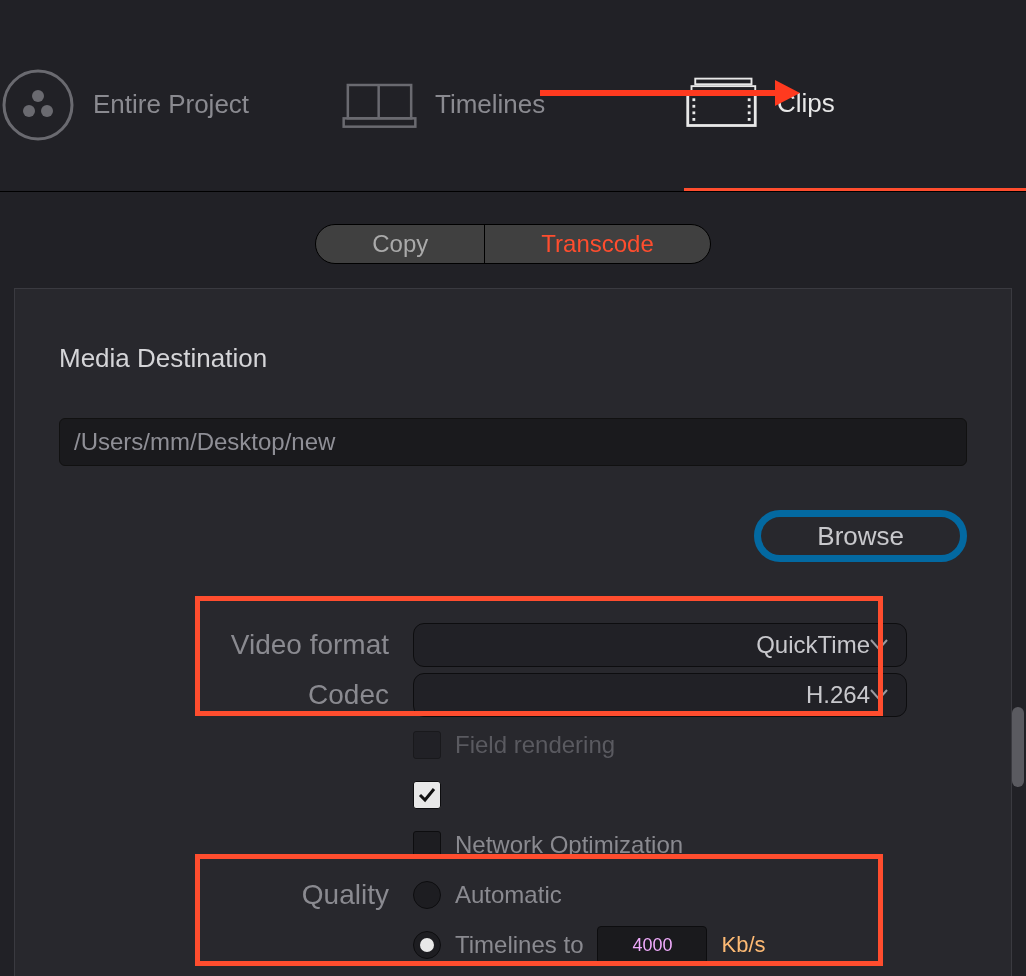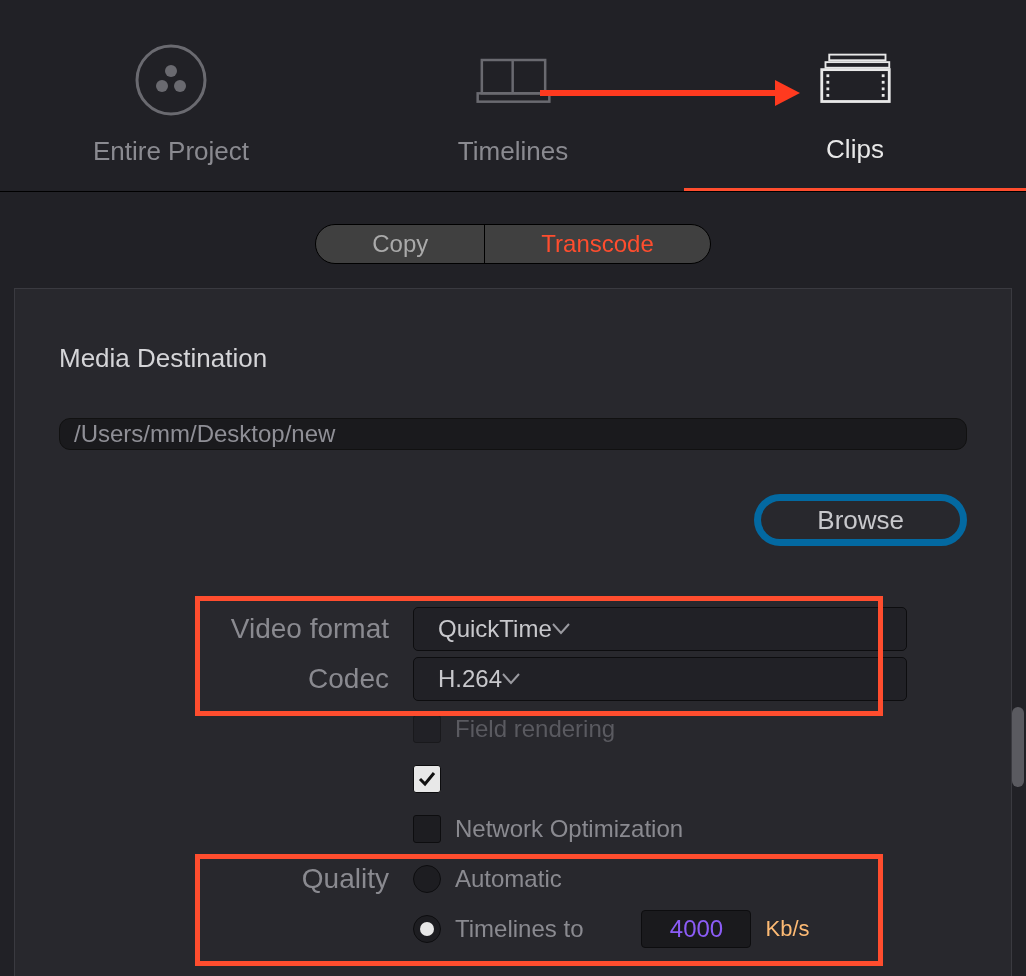--- a/index.html
+++ b/index.html
@@ -14,23 +14,22 @@
 
   
   .top-tabs {
     display: flex;
     height: 192px;
     border-bottom: 1px solid #000;
   }
   .top-tab {
     flex: 1;
     display: flex;
-    flex-direction: column;
-    align-items: center;
-    justify-content: center;
+    flex-direction: row;
+    align-items: center;
     gap: 18px;
     cursor: pointer;
     padding-top: 18px;
   }
   .top-tab.active {
     border-bottom: 3px solid #ff4d2e;
   }
   .top-tab .tab-label {
     font-size: 26px;
     color: #8a8a90;
@@ -103,22 +102,22 @@
     margin-bottom: 44px;
   }
   .path-row {
     display: flex;
     align-items: center;
   }
   .path-input {
     flex: 1;
     background: #1a1a1d;
     border: 1px solid #111;
-    border-radius: 11px;
-    height: 32px;
+    border-radius: 6px;
+    height: 48px;
     color: #8f8f96;
     font-size: 24px;
     padding: 4px 14px;
   }
   .browse-row {
     display: flex;
     justify-content: flex-end;
     margin-top: 44px;
     margin-bottom: 50px;
   }
@@ -154,25 +153,25 @@
     flex: 1;
     display: flex;
     align-items: center;
     gap: 14px;
   }
   .select {
     width: 494px;
     height: 44px;
     background: #212126;
     border: 1px solid #0d0d0f;
-    border-radius: 5px;
-    display: flex;
-    align-items: center;
-    justify-content: flex-start;
-    padding: 0 24px;
+    border-radius: 11px;
+    display: flex;
+    align-items: center;
+    justify-content: flex-end;
+    padding: 0 18px;
     color: #c8c8cc;
     font-size: 24px;
     cursor: pointer;
   }
   .chev {
     width: 18px;
     height: 12px;
   }
   .checkbox {
     width: 28px;
@@ -213,24 +212,23 @@
     height: 14px;
     border-radius: 50%;
     background: #e8e8e8;
   }
   .num-input {
     width: 110px;
     height: 38px;
     background: #1a1a1d;
     border: 1px solid #0d0d0f;
     border-radius: 4px;
-    color: #8b5cf6;
-    font-size: 24px;
+    color: #f0abfc;
+    font-size: 18px;
     text-align: center;
-    margin-left: 44px;
   }
   .unit {
     font-size: 22px;
     color: #fdba74;
   }
 
   
   .annot {
     position: absolute;
     border: 5px solid #ff4d2e;

